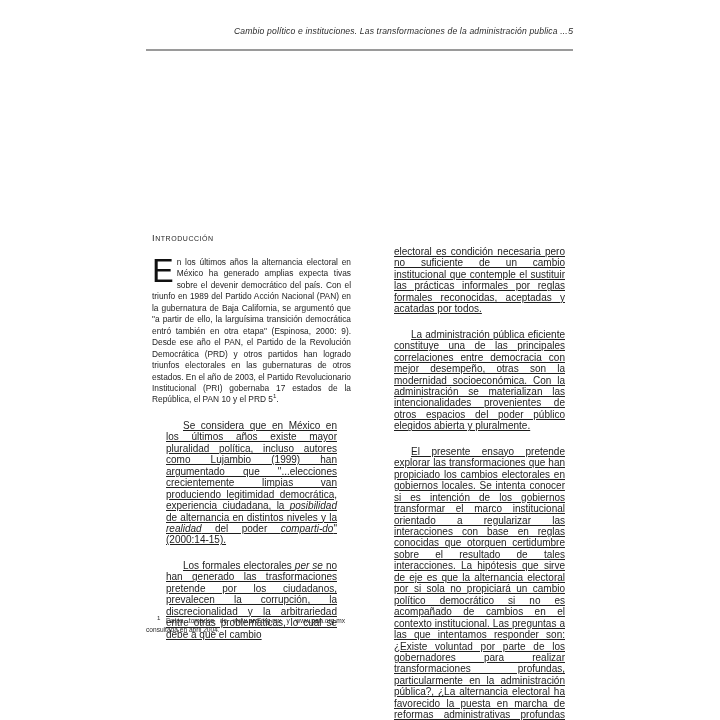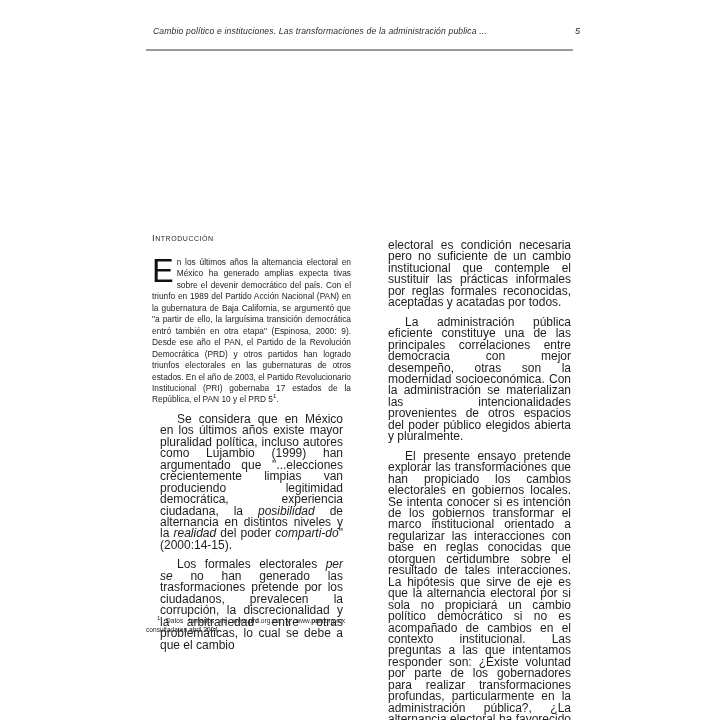--- a/index.html
+++ b/index.html
@@ -13,26 +13,26 @@
     height: 720px;
     background: #ffffff;
     overflow: hidden;
     font-family: "Liberation Sans", sans-serif;
     color: #1c1c1c;
   }
 
   
   #running-head {
     position: absolute;
-    left: 153px;
+    left: 146px;
     top: 26px;
     width: 427px;
     display: flex;
     align-items: baseline;
-    justify-content: space-between;
+    justify-content: flex-end;
   }
   #running-head .rh-title {
     font-style: italic;
     font-size: 8.6px;
     letter-spacing: 0.15px;
     color: #2b2b2b;
     white-space: nowrap;
   }
   #running-head .rh-folio {
     font-style: italic;
@@ -67,27 +67,28 @@
   .section-title {
     font-size: 9.4px;
     font-variant: small-caps;
     letter-spacing: 0.55px;
     color: #1f1f1f;
     margin: 0 0 14px 0;
     font-weight: 400;
   }
 
   p.body {
-    margin: 8px;
-    font-size: 12px;
+    margin: 14px;
+    font-size: 10px;
     line-height: 11.45px;
     text-align: justify;
     text-justify: inter-word;
     color: #1d1d1d;
     hyphens: none;
+    text-decoration: underline;
   }
   p.body + p.body { margin-top: 0; }
   p.indent { text-indent: 17px; }
 
   
   p.dropcap-para {
     margin: 0;
     font-size: 8.35px;
     line-height: 11.45px;
     text-align: justify;

